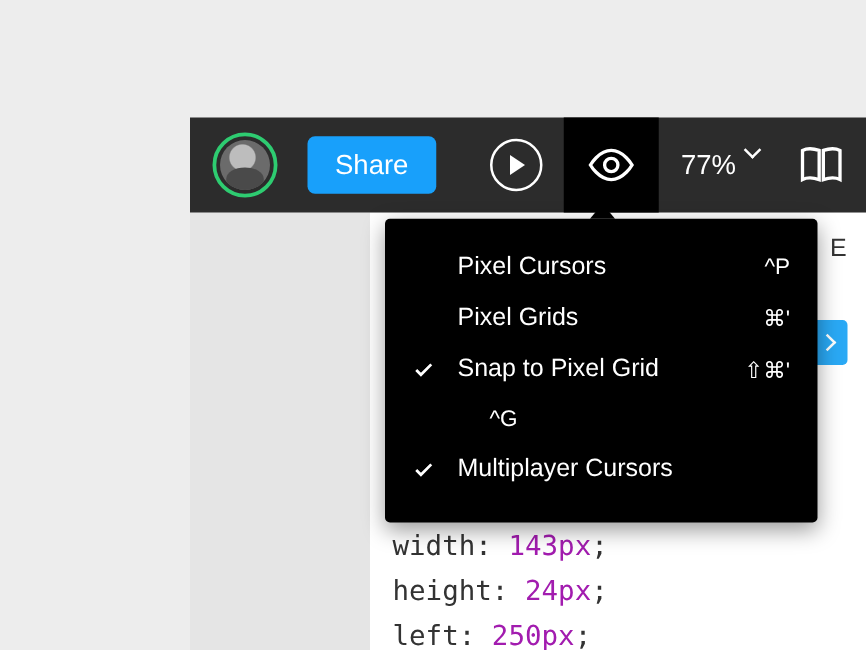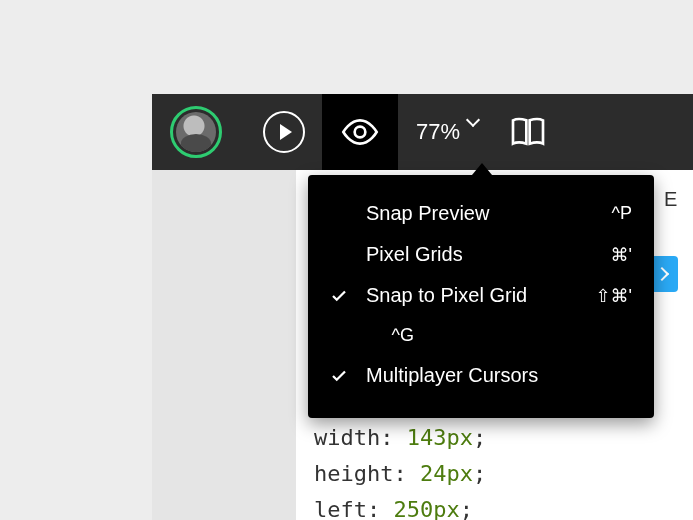--- a/index.html
+++ b/index.html
@@ -60,21 +60,21 @@
   }
   .chev {
     margin-left:8px;width:10px;height:10px;border-right:2px solid #fff;border-bottom:2px solid #fff;transform:rotate(45deg);margin-top:-4px;
   }
   .panel-bg {
     position:absolute;top:170px;left:296px;width:400px;height:350px;background:#fff;
   }
   .code-area {
     position:absolute;top:420px;left:314px;font-family:ui-monospace,Menlo,monospace;font-size:22px;line-height:36px;color:#333;
   }
-  .code-area .v { color:#4d7c0f;margin-top:44px; }
+  .code-area .v { color:#a21caf;margin-top:44px; }
   .code-letter {
     position:absolute;top:188px;left:664px;font-size:20px;letter-spacing:4px;color:#333;
   }
   .blue-tag {
     position:absolute;top:256px;left:648px;width:30px;height:36px;background:#2aa9f5;border-radius:4px;display:flex;align-items:center;justify-content:center;
   }
   .blue-tag .ch {
     width:10px;height:10px;border-right:2px solid #fff;border-bottom:2px solid #fff;transform:rotate(-45deg);margin-left:-3px;
   }
   .menu-pointer {
@@ -103,20 +103,21 @@
 
   <div class="left-gutter"></div>
   <div class="panel-bg"></div>
 
   <div class="toolbar">
     <div class="avatar-ring">
       <div class="avatar-inner">
           <div class="avatar-sh"></div>
         </div>
     </div>
+    <button class="share-btn">Share</button>
     <div class="tb-icon">
       <div class="play-circle">
           <div class="play-tri"></div>
         </div>
     </div>
     <div class="tb-icon active">
       <svg width="40" height="40" viewBox="0 0 24 24">
         <path d="M12 5C6 5 2 12 2 12s4 7 10 7 10-7 10-7-4-7-10-7z" fill="none" stroke="#fff" stroke-width="1.6"></path>
         <circle cx="12" cy="12" r="3.2" fill="none" stroke="#fff" stroke-width="1.6"></circle>
       </svg>
@@ -141,21 +142,21 @@
   <div class="code-area">
     <div><span>width</span>: <span class="v">143px</span>;</div>
     <div><span>height</span>: <span class="v">24px</span>;</div>
     <div><span>left</span>: <span class="v">250px</span>;</div>
   </div>
 
   <div class="menu-pointer"></div>
   <div class="dropdown">
     <div class="menu-item">
       <span class="mi-check"></span>
-      <span class="mi-label">Snap Preview</span>
+      <span class="mi-label">Pixel Cursors</span>
       <span class="mi-short">^P</span>
     </div>
     <div class="menu-item">
       <span class="mi-check"></span>
       <span class="mi-label">Pixel Grids</span>
       <span class="mi-short">⌘'</span>
     </div>
     <div class="menu-item">
       <span class="mi-check">
         <svg width="18" height="18" viewBox="0 0 24 24">

